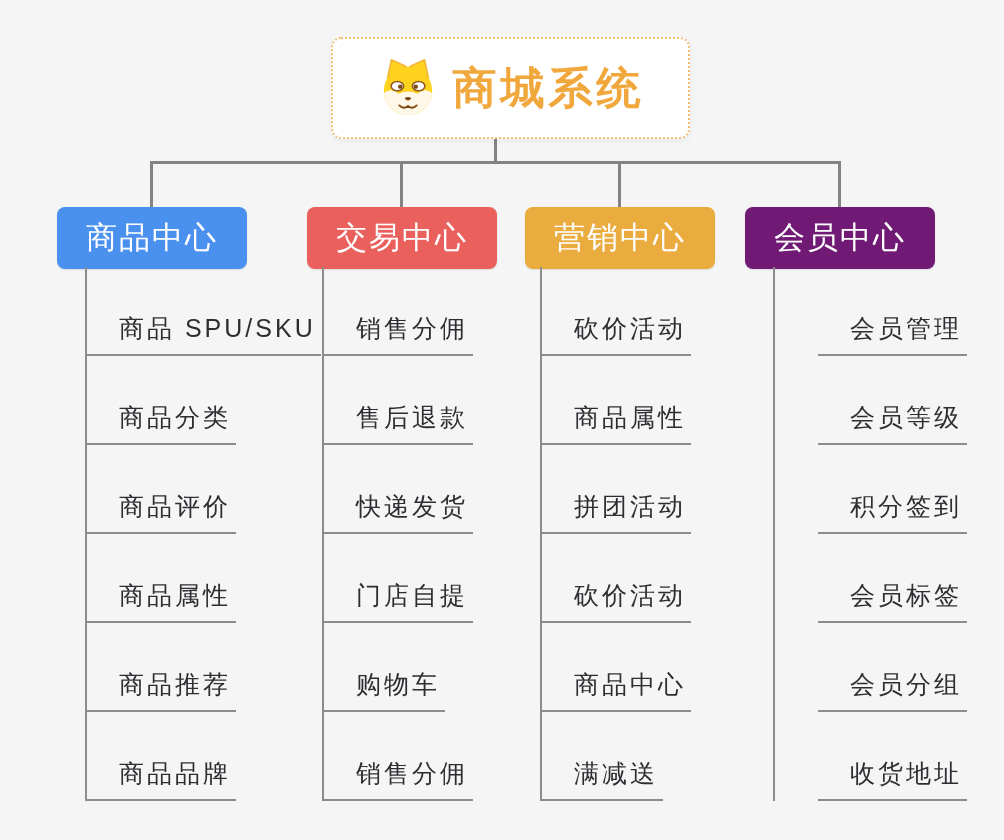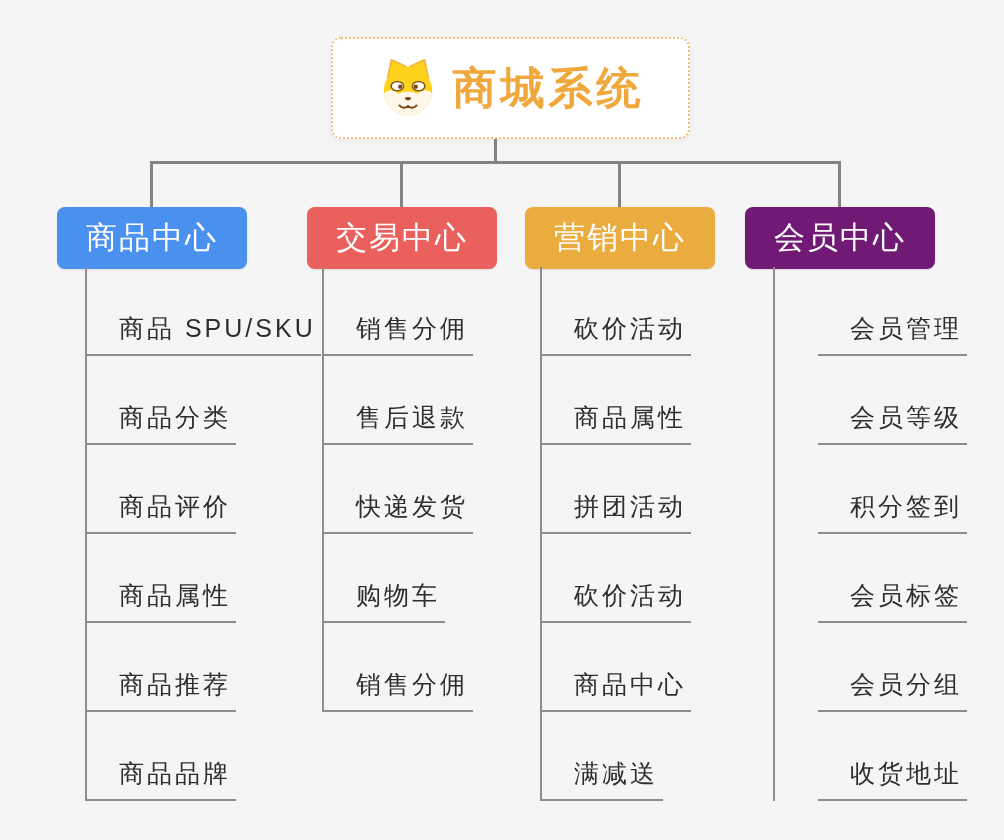--- a/index.html
+++ b/index.html
@@ -115,20 +115,23 @@
     <div class="leaf">
         <span>销售分佣</span>
       </div>
     <div class="leaf">
         <span>售后退款</span>
       </div>
     <div class="leaf">
         <span>快递发货</span>
       </div>
     <div class="leaf">
+        <span>门店自提</span>
+      </div>
+    <div class="leaf">
         <span>购物车</span>
       </div>
     <div class="leaf">
         <span>销售分佣</span>
       </div>
   </div>
 
   <div class="column col-2">
     <div class="leaf">
         <span>砍价活动</span>

